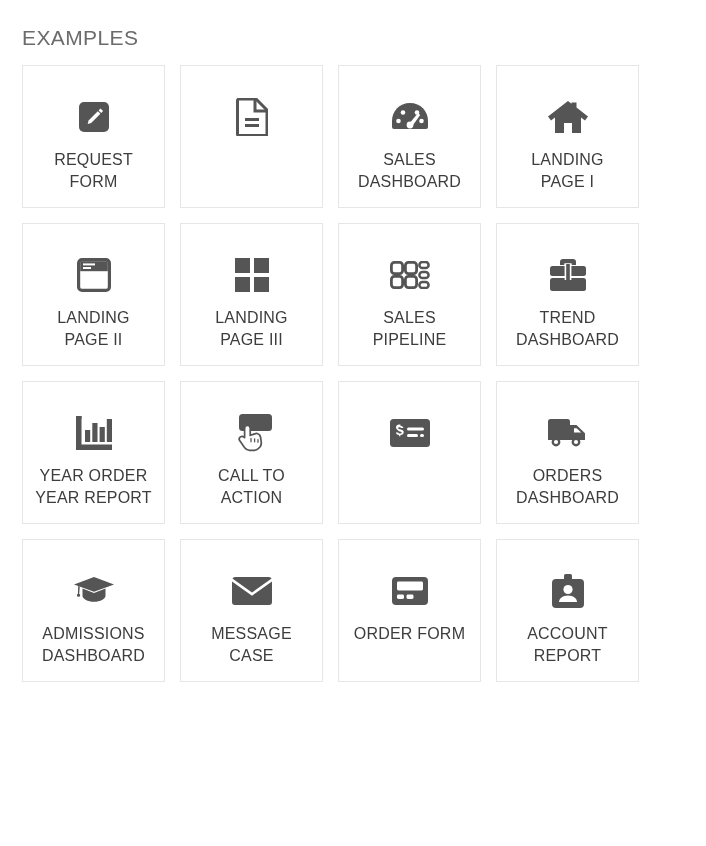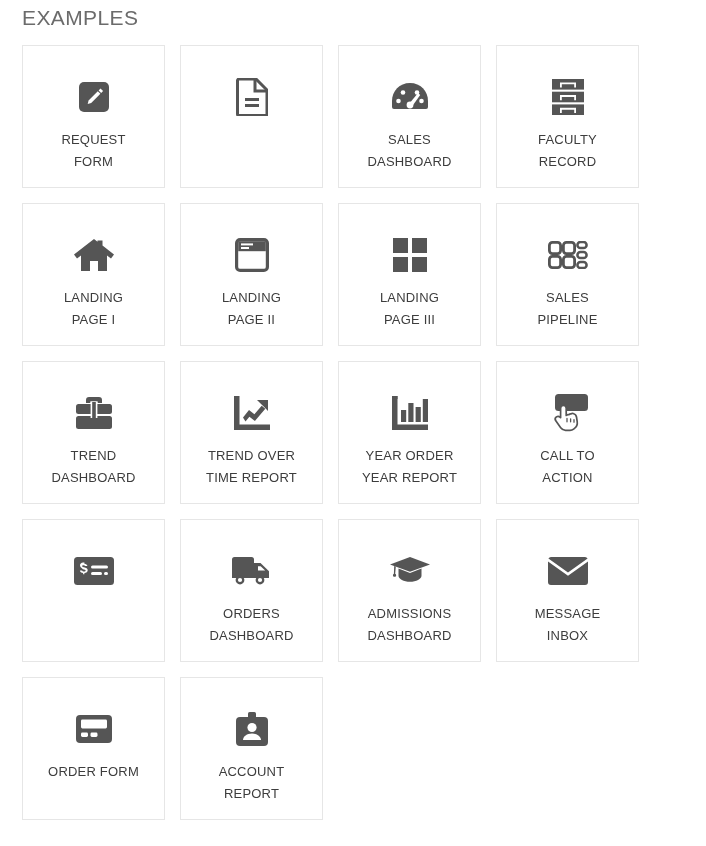--- a/index.html
+++ b/index.html
@@ -10,21 +10,21 @@
     font-family: "Liberation Sans", sans-serif;
     overflow: hidden;
   }
   .page { padding: 0; }
 
   .section-title {
     font-size: 21px;
     color: #6b6b6b;
     font-weight: 400;
     letter-spacing: 0.4px;
-    padding: 4px 0 0 22px;
+    padding: 24px 0 0 22px;
     line-height: 28px;
   }
 
   .grid {
     display: flex;
     flex-wrap: wrap;
     padding: 13px 0 0 22px;
     width: 672px;
     gap: 15px;
   }
@@ -46,21 +46,21 @@
     height: 44px;
     width: 56px;
     display: flex;
     align-items: center;
     justify-content: center;
     margin-bottom: 10px;
   }
   .icon-wrap svg { display: block; }
 
   .card-label {
-    font-size: 13px;
+    font-size: 16px;
     color: #3d3d3d;
     text-align: center;
     line-height: 22px;
     letter-spacing: 0.2px;
     font-weight: 400;
     padding: 0 6px;
     white-space: pre-line;
   }
 </style>
 </head>
@@ -102,34 +102,20 @@
       <circle cx="30.5" cy="19" r="2.3" fill="#fff"></circle>
       <path d="M18 22l9-11 2.2 1.9-8 11.3z" fill="#fff"></path>
       <circle cx="19" cy="23" r="3.4" fill="#fff"></circle>
     </svg>
         </div>
         <div class="card-label">SALES
 DASHBOARD</div>
       </div>
       <div class="card">
         <div class="icon-wrap">
-          <svg width="32" height="36" viewBox="0 0 32 36">
-      <rect x="0" y="0" width="32" height="10.6" fill="#555555"></rect>
-      <rect x="0" y="12.7" width="32" height="10.6" fill="#555555"></rect>
-      <rect x="0" y="25.4" width="32" height="10.6" fill="#555555"></rect>
-      <path d="M8 3.4h16v1.9H8z M8 5.3h1.8v3.3H8z M22.2 5.3H24v3.3h-1.8z" fill="#fff"></path>
-      <path d="M8 16.1h16V18H8z M8 18h1.8v3.3H8z M22.2 18H24v3.3h-1.8z" fill="#fff"></path>
-      <path d="M8 28.8h16v1.9H8z M8 30.7h1.8V34H8z M22.2 30.7H24V34h-1.8z" fill="#fff"></path>
-    </svg>
-        </div>
-        <div class="card-label">FACULTY
-RECORD</div>
-      </div>
-      <div class="card">
-        <div class="icon-wrap">
           <svg width="40" height="32" viewBox="0 0 40 32">
       <path d="M20 0L0 15.6l3 4 4-3.2V32h9V22h8v10h9V16.4l4 3.2 3-4L28.5 6.6V1.5h-5v1.2z" fill="#555555"></path>
     </svg>
         </div>
         <div class="card-label">LANDING
 PAGE I</div>
       </div>
       <div class="card">
         <div class="icon-wrap">
           <svg width="34" height="34" viewBox="0 0 34 34">
@@ -174,31 +160,20 @@
           <svg width="36" height="32" viewBox="0 0 36 32">
       <path d="M13 0h10a3 3 0 0 1 3 3v3h-4.4V4.2h-7.2V6H10V3a3 3 0 0 1 3-3z" fill="#555555"></path>
       <rect x="0" y="7" width="36" height="10" rx="2.5" fill="#555555"></rect>
       <rect x="0" y="19" width="36" height="13" rx="2.5" fill="#555555"></rect>
       <rect x="14.6" y="5" width="6.8" height="16" fill="#fff"></rect>
       <rect x="16.2" y="5" width="3.6" height="16" fill="#555555"></rect>
     </svg>
         </div>
         <div class="card-label">TREND
 DASHBOARD</div>
-      </div>
-      <div class="card">
-        <div class="icon-wrap">
-          <svg width="36" height="34" viewBox="0 0 36 34">
-      <path d="M0 0h5.5v28.5H36V34H0z" fill="#555555"></path>
-      <path d="M9 21.5l6-7.4 5.4 4.2 7.3-8.6 3.6 3.1-10.4 12.2-5.5-4.3-3.9 4.8z" fill="#555555"></path>
-      <path d="M23 4h11v11l-3.6-3.7-3.6-3.6z" fill="#555555"></path>
-    </svg>
-        </div>
-        <div class="card-label">TREND OVER
-TIME REPORT</div>
       </div>
       <div class="card">
         <div class="icon-wrap">
           <svg width="36" height="34" viewBox="0 0 36 34">
       <path d="M0 0h5.5v28.5H36V34H0z" fill="#555555"></path>
       <rect x="9" y="14" width="5.2" height="12" fill="#555555"></rect>
       <rect x="16.3" y="7" width="5.2" height="19" fill="#555555"></rect>
       <rect x="23.6" y="11" width="5.2" height="15" fill="#555555"></rect>
       <rect x="30.8" y="3" width="5.2" height="23" fill="#555555"></rect>
       <rect x="0" y="0" width="5.5" height="3" fill="#555555"></rect>
@@ -257,21 +232,21 @@
 DASHBOARD</div>
       </div>
       <div class="card">
         <div class="icon-wrap">
           <svg width="40" height="28" viewBox="0 0 40 28">
       <path d="M3 0h34a3 3 0 0 1 2.6 1.5L20 15.5 0.4 1.5A3 3 0 0 1 3 0z" fill="#555555"></path>
       <path d="M0 4.5l20 14.2L40 4.5V25a3 3 0 0 1-3 3H3a3 3 0 0 1-3-3z" fill="#555555"></path>
     </svg>
         </div>
         <div class="card-label">MESSAGE
-INBOX</div>
+CASE</div>
       </div>
       <div class="card">
         <div class="icon-wrap">
           <svg width="36" height="28" viewBox="0 0 36 28">
       <rect x="0" y="0" width="36" height="28" rx="4" fill="#555555"></rect>
       <rect x="5" y="4.5" width="26" height="9" rx="1.4" fill="#fff"></rect>
       <rect x="5" y="17.5" width="7" height="4.4" rx="1.4" fill="#fff"></rect>
       <rect x="14.5" y="17.5" width="7" height="4.4" rx="1.4" fill="#fff"></rect>
     </svg>
         </div>

